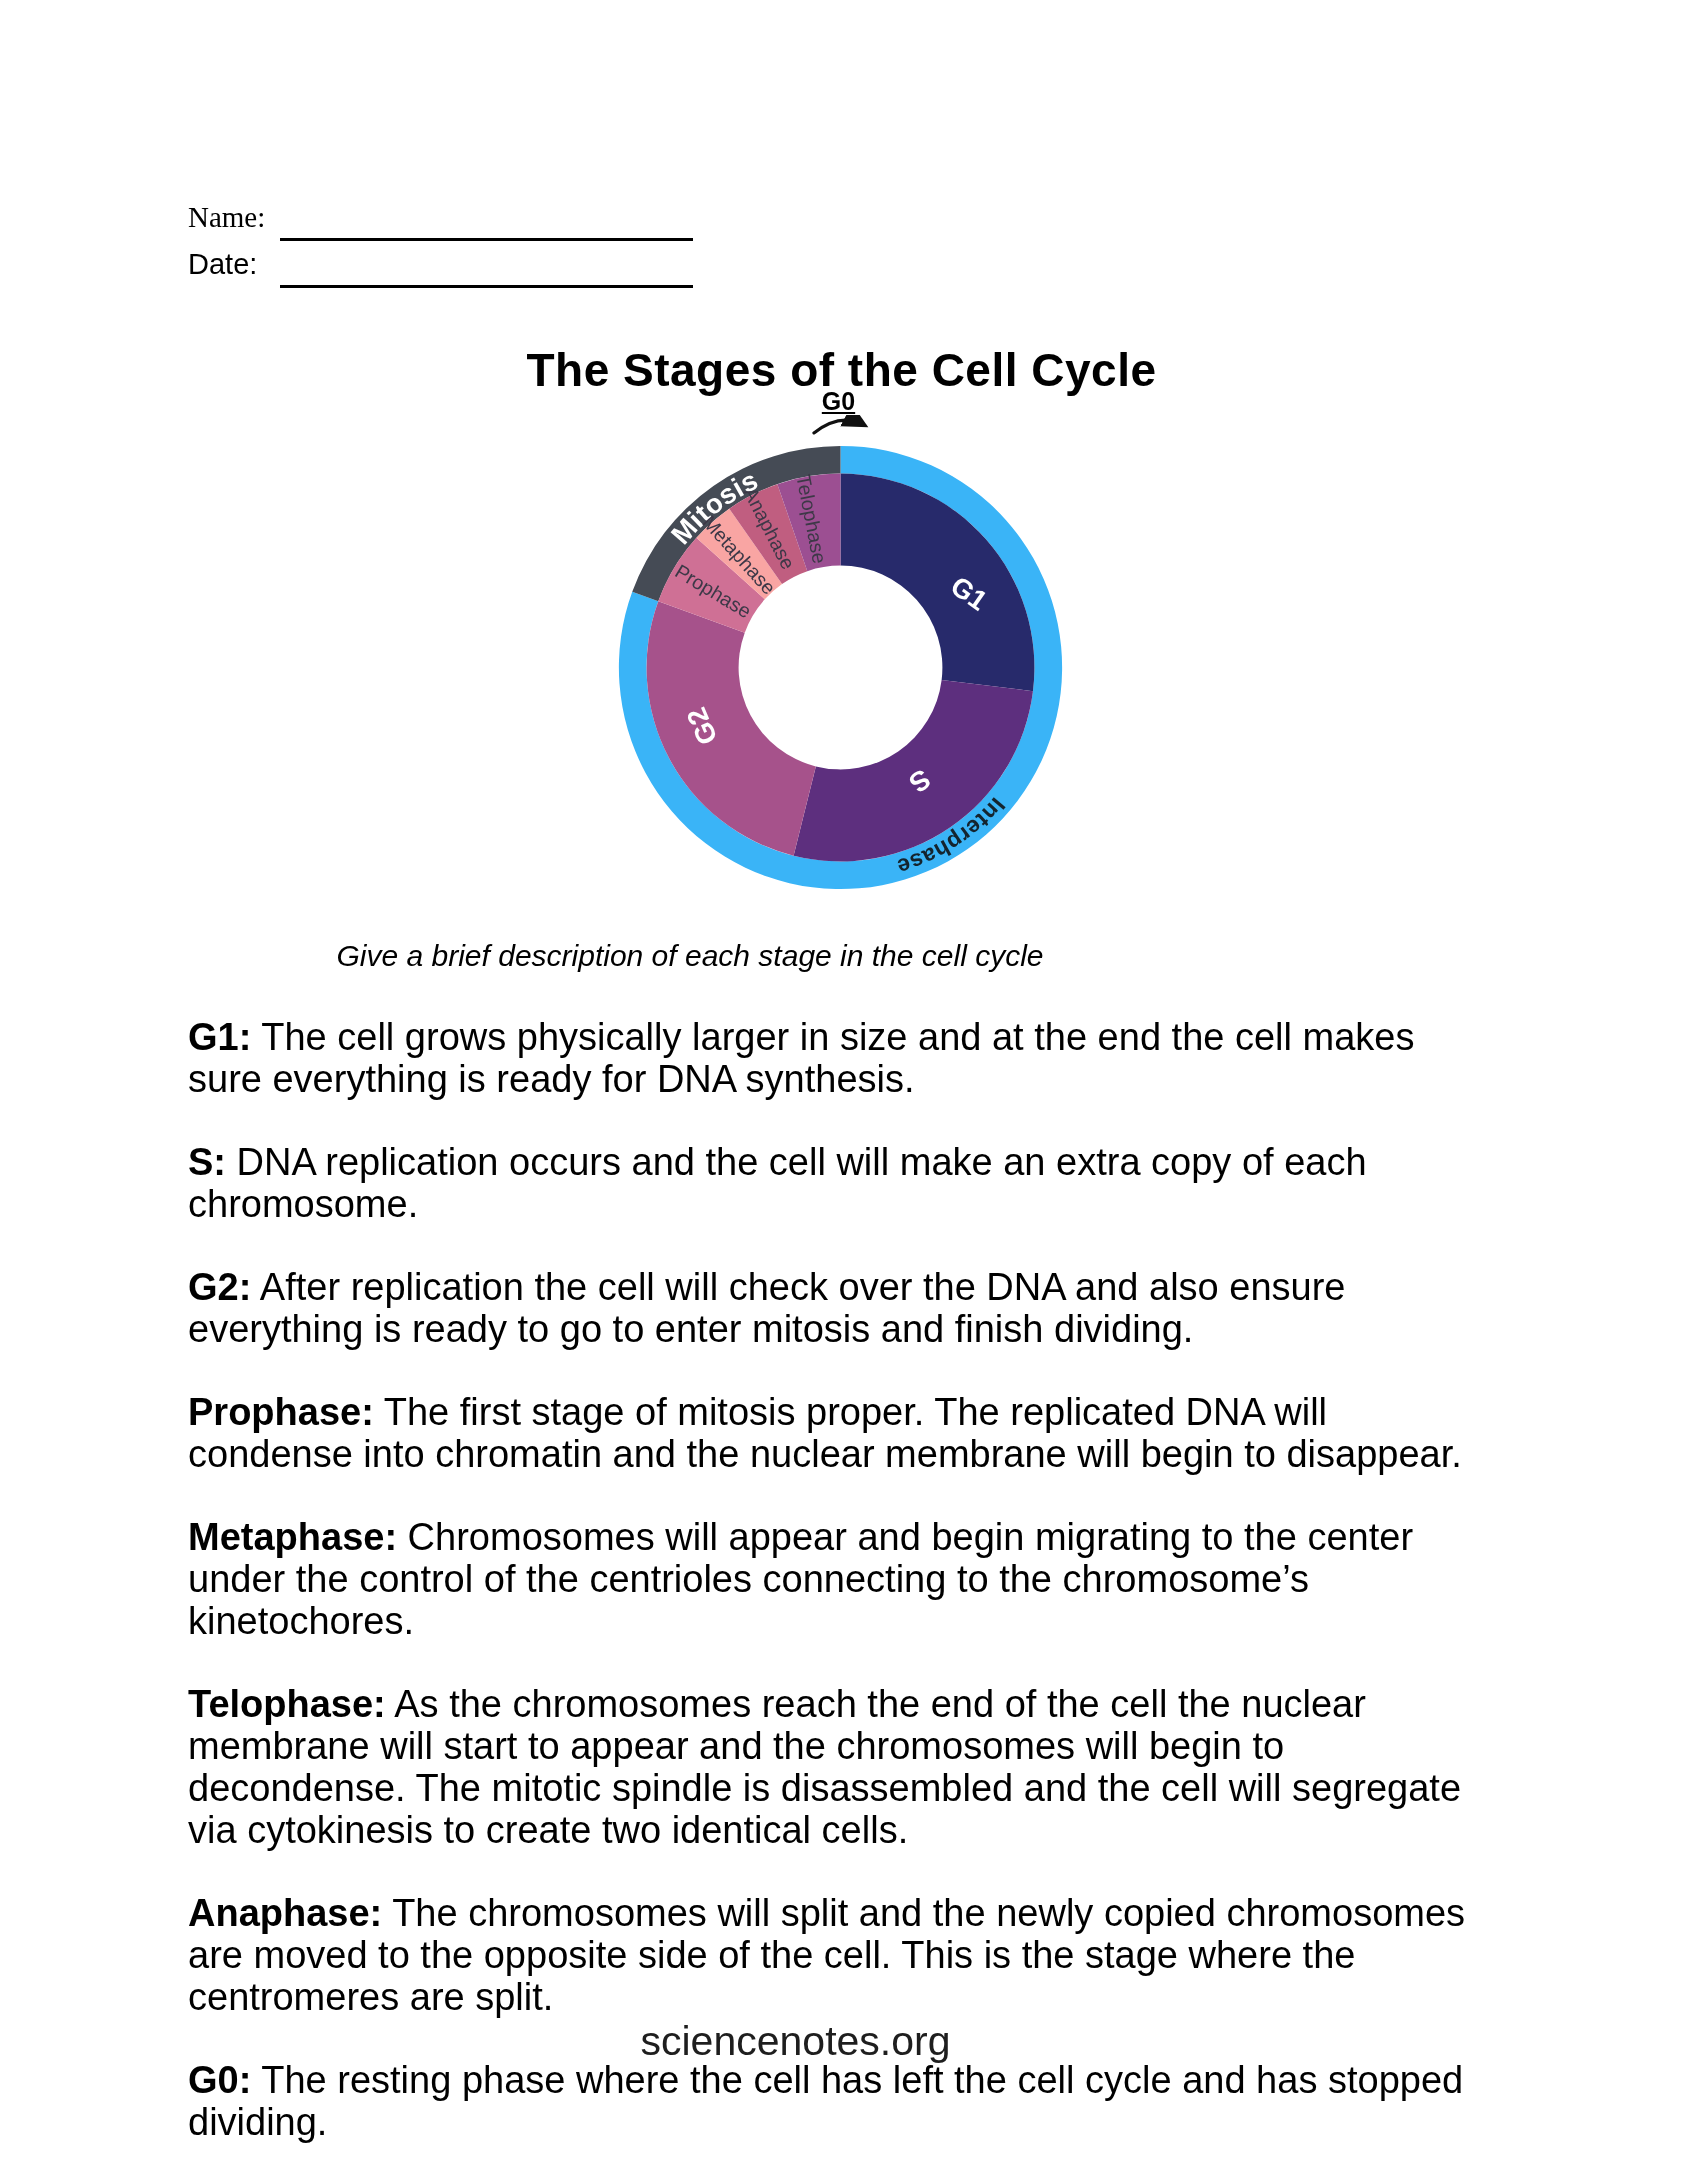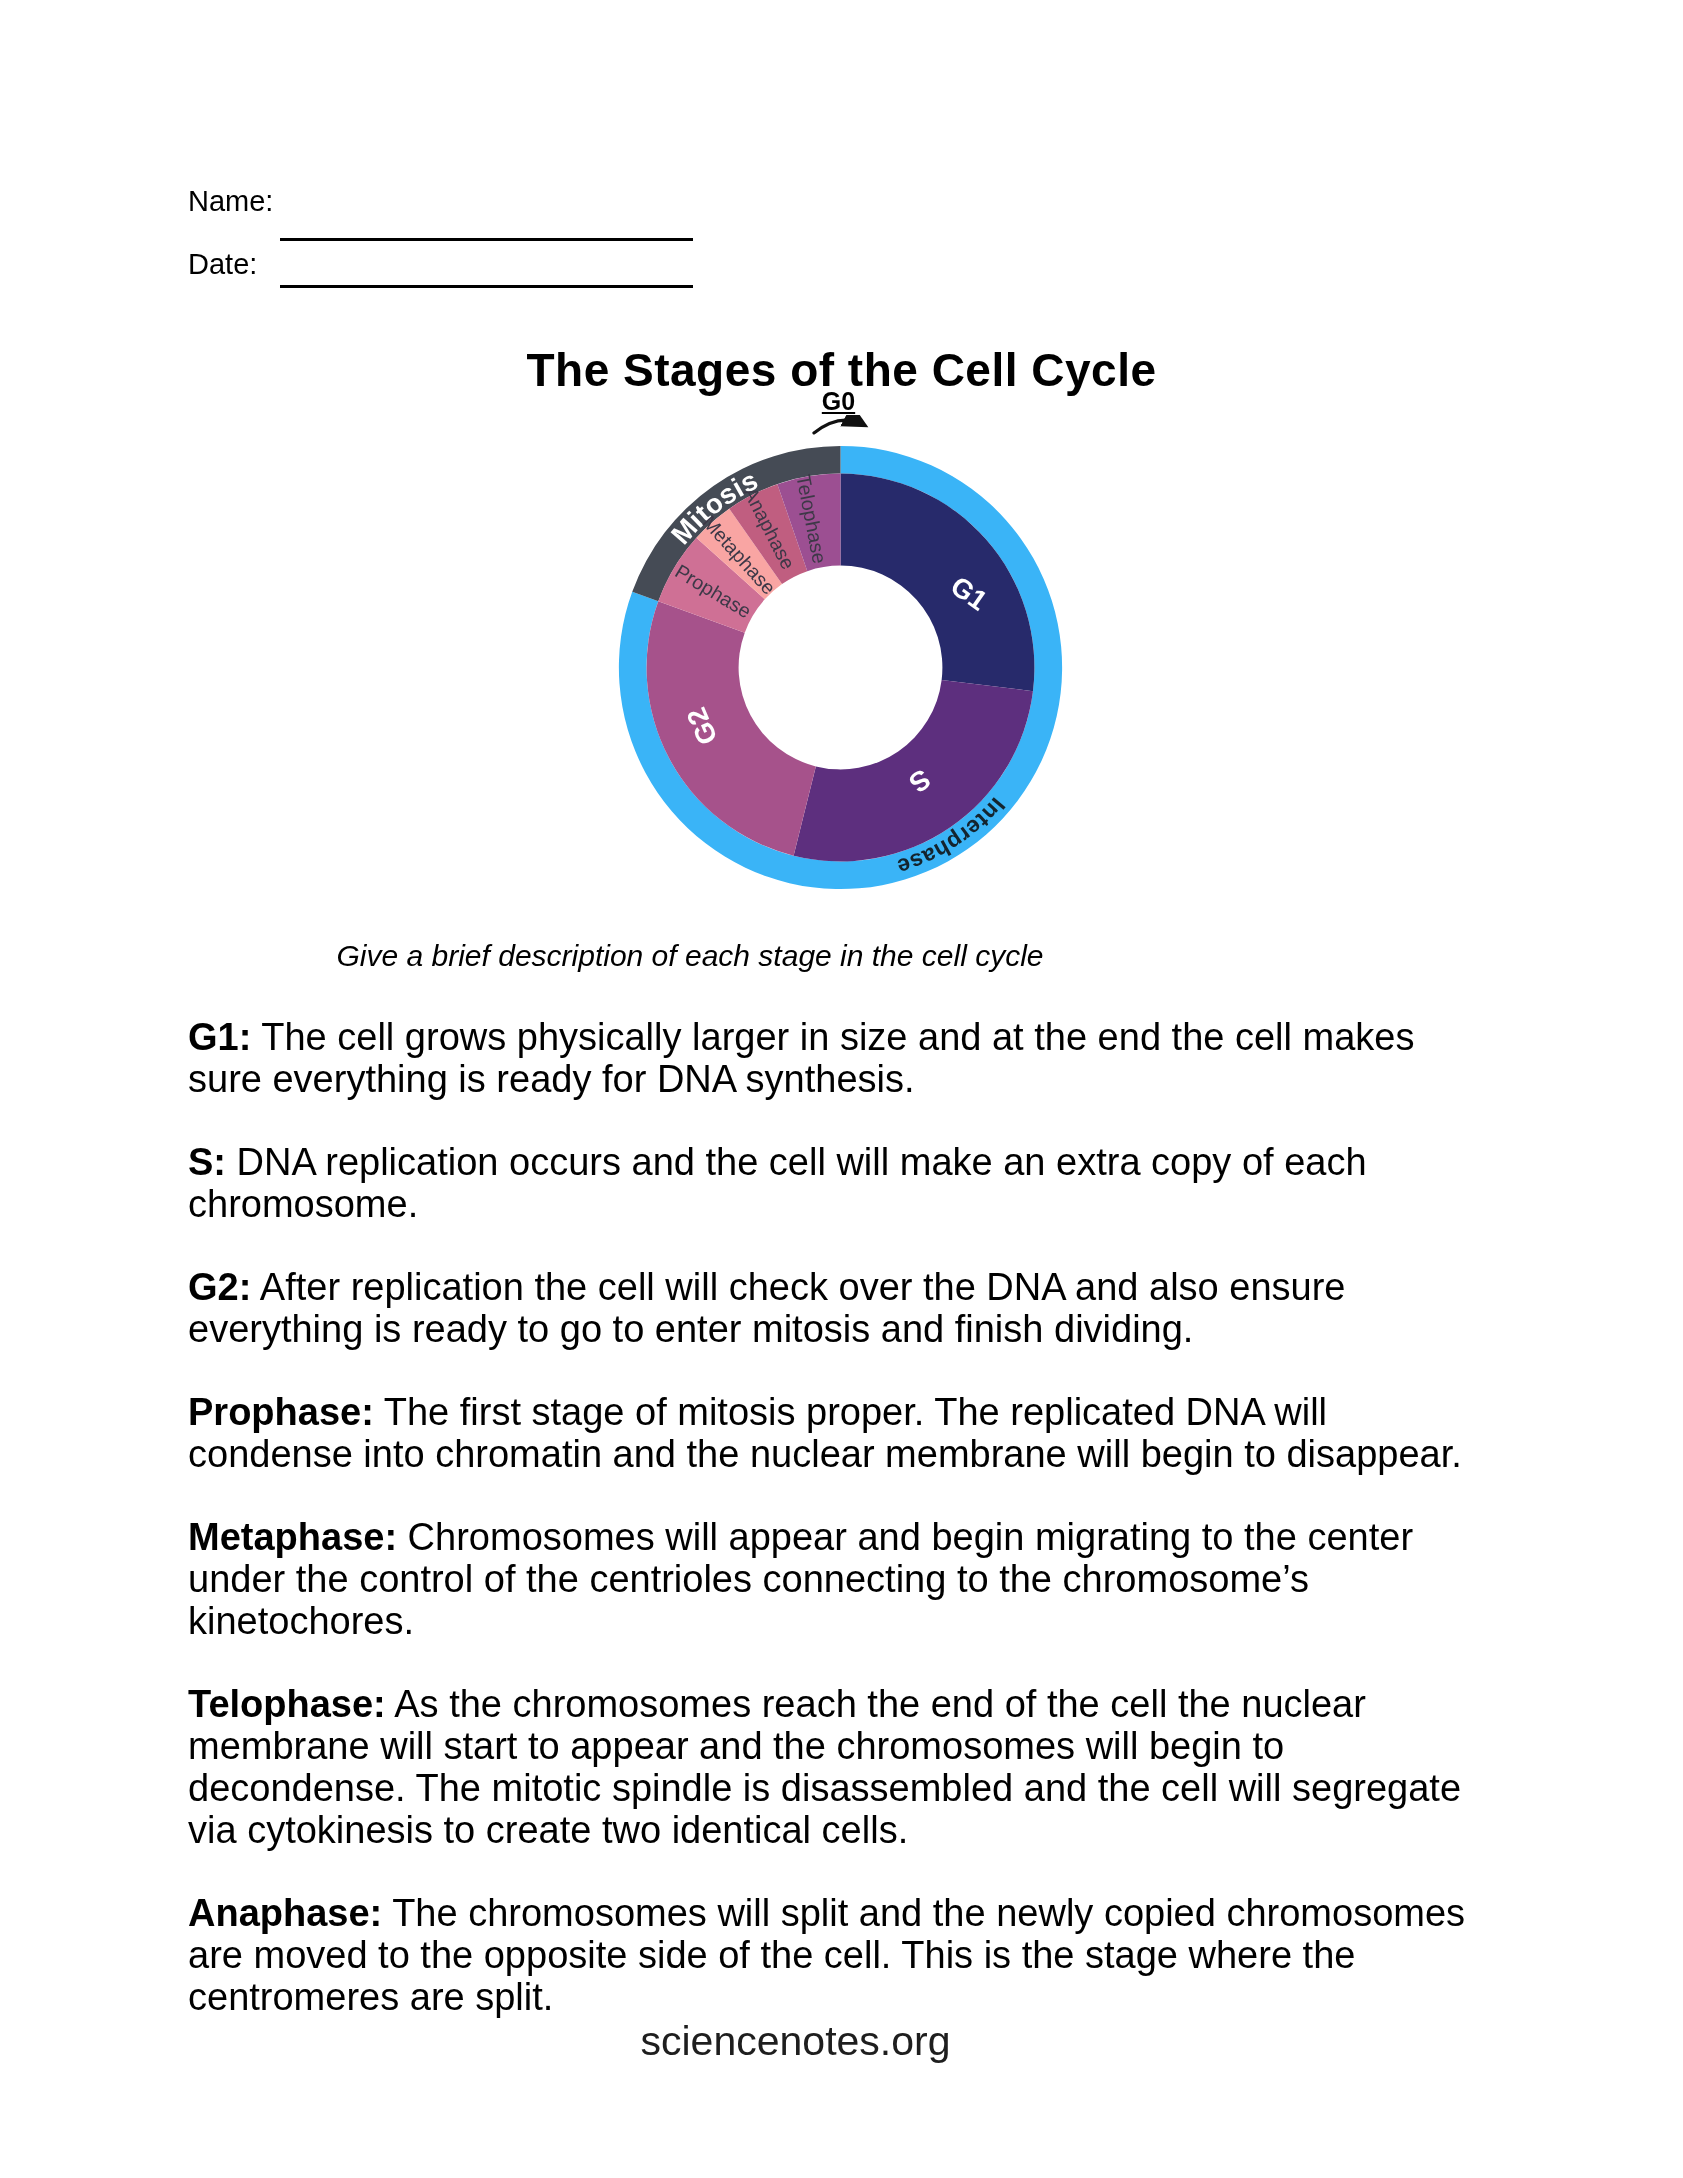--- a/index.html
+++ b/index.html
@@ -4,21 +4,21 @@
 <style>
   html,body{margin:0;padding:0;}
   body{
     width:1683px;height:2178px;background:#ffffff;position:relative;
     font-family:"Liberation Sans","DejaVu Sans",sans-serif;color:#000;
     overflow:hidden;
   }
   .abs{position:absolute;}
   .field-label{font-size:29px;}
   .blank-line{border-top:3px solid #000;height:0;}
-  #name-label{left:188px;top:185px;}
+  #name-label{left:188px;top:201px;font-family:Liberation Serif, serif;}
   #name-line{left:280px;top:238px;width:413px;}
   #date-label{left:188px;top:248px;}
   #date-line{left:280px;top:285px;width:413px;}
   #page-title{left:0;top:343px;width:1683px;text-align:center;font-size:46px;font-weight:bold;letter-spacing:0.5px;}
   #chart{left:554px;top:381px;width:574px;height:535px;}
   #g0-label{left:255px;top:6px;width:59px;text-align:center;font-size:25px;font-weight:bold;text-decoration:underline;}
   #g0-arrow{left:257px;top:34px;}
   #cycle-svg{position:absolute;left:54px;top:54px;}
   #instruction{left:0;top:939px;width:1380px;text-align:center;font-size:30px;font-style:italic;}
   #descriptions{left:188px;top:1016px;width:1309px;font-size:38px;line-height:42px;}
@@ -73,16 +73,17 @@
 <div class="abs" id="instruction">Give a brief description of each stage in the cell cycle</div>
 
 <div class="abs" id="descriptions">
   <p><b>G1:</b><span> The cell grows physically larger in size and at the end the cell makes sure everything is ready for DNA synthesis.</span></p>
   <p><b>S:</b><span> DNA replication occurs and the cell will make an extra copy of each chromosome.</span></p>
   <p><b>G2:</b><span> After replication the cell will check over the DNA and also ensure everything is ready to go to enter mitosis and finish dividing.</span></p>
   <p><b>Prophase:</b><span> The first stage of mitosis proper. The replicated DNA will condense into chromatin and the nuclear membrane will begin to disappear.</span></p>
   <p><b>Metaphase:</b><span> Chromosomes will appear and begin migrating to the center under the control of the centrioles connecting to the chromosome’s kinetochores.</span></p>
   <p><b>Telophase:</b><span> As the chromosomes reach the end of the cell the nuclear membrane will start to appear and the chromosomes will begin to decondense. The mitotic spindle is disassembled and the cell will segregate via cytokinesis to create two identical cells.</span></p>
   <p><b>Anaphase:</b><span> The chromosomes will split and the newly copied chromosomes are moved to the opposite side of the cell. This is the stage where the centromeres are split.</span></p>
+  <p><b>G0:</b><span> The resting phase where the cell has left the cell cycle and has stopped dividing.</span></p>
 </div>
 
 <div class="abs" id="footer">sciencenotes.org</div>
 
 
 </body></html>

